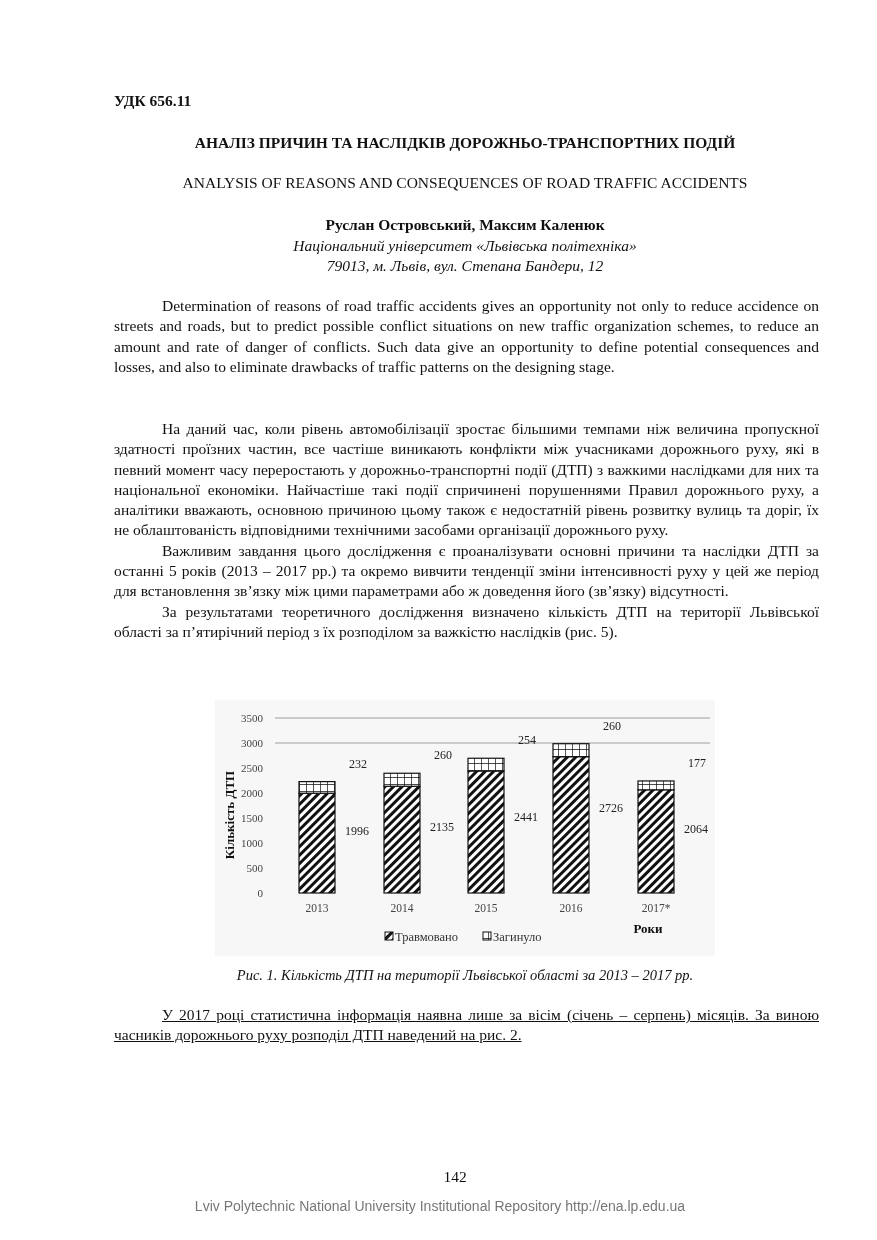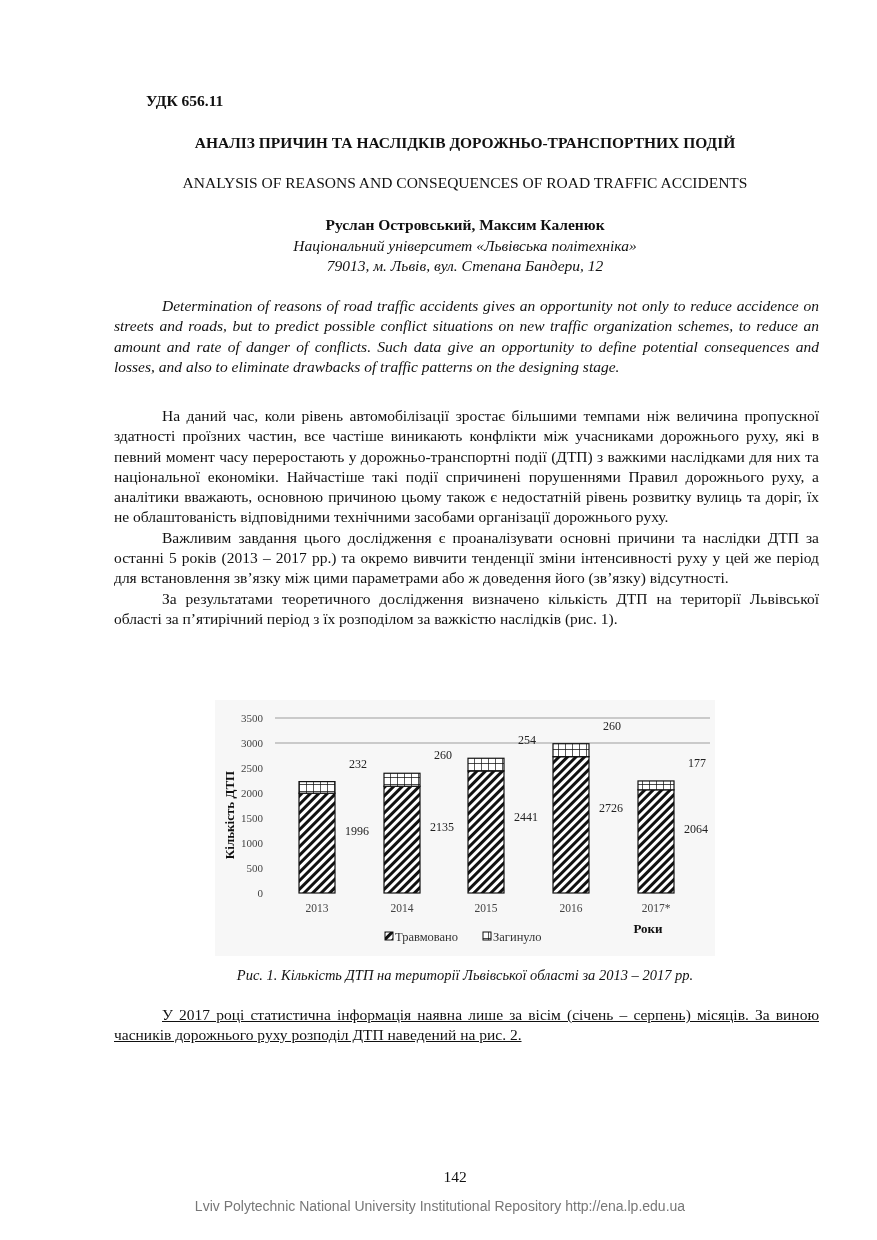--- a/index.html
+++ b/index.html
@@ -1,27 +1,27 @@
 <!DOCTYPE html>
 <html><head>
 <meta charset="utf-8">
 <style>
   html, body { margin: 0; padding: 0; background: #ffffff; }
   body { width: 877px; height: 1240px; position: relative; overflow: hidden; color: #111; font-family: "Liberation Serif", serif; }
   .abs { position: absolute; }
-  .udk { left: 114px; top: 92px; font-weight: bold; font-size: 15.5px; margin-left: 32px; }
+  .udk { left: 114px; top: 92px; font-weight: bold; font-size: 15.5px; }
   .title-ua { left: 0; width: 930px; top: 134px; text-align: center; font-weight: bold; font-size: 15.5px; }
   .title-en { left: 0; width: 930px; top: 174px; text-align: center; font-size: 15.5px; }
   .authors { left: 0; width: 930px; top: 216px; text-align: center; font-weight: bold; font-size: 15.5px; }
   .affil, .addr { left: 0; width: 930px; text-align: center; font-style: italic; font-size: 15.5px; }
   .affil { top: 237px; } .addr { top: 257px; }
   .para { left: 114px; width: 705px; font-size: 15.5px; line-height: 20.3px; text-align: justify; }
   .para p { margin: 0; text-indent: 48px; }
-  .abstract { top: 296px; font-style: italic; }
-  .body1 { top: 406px; }
+  .abstract { top: 296px; }
+  .body1 { top: 419px; }
   .body2 { top: 1005px; text-decoration: underline; }
   .chart { left: 215px; top: 700px; width: 500px; height: 256px; background: #f7f7f7; }
   .caption { left: 0; width: 930px; top: 967px; text-align: center; font-style: italic; font-size: 14.5px; }
   .pagenum { left: 0; width: 910px; top: 1168px; text-align: center; font-size: 15.5px; }
   .footer { left: 0; width: 880px; top: 1198px; text-align: center; font-family: "Liberation Sans", sans-serif; font-size: 14px; color: #777; }
   svg text { font-family: "Liberation Serif", serif; }
 </style>
 </head>
 <body>
 
@@ -32,21 +32,21 @@
 <div class="abs affil">Національний університет «Львівська політехніка»</div>
 <div class="abs addr">79013, м. Львів, вул. Степана Бандери, 12</div>
 
 <div class="abs para abstract">
   <p>Determination of reasons of road traffic accidents gives an opportunity not only to reduce accidence on streets and roads, but to predict possible conflict situations on new traffic organization schemes, to reduce an amount and rate of danger of conflicts. Such data give an opportunity to define potential consequences and losses, and also to eliminate drawbacks of traffic patterns on the designing stage.</p>
 </div>
 
 <div class="abs para body1">
   <p>На даний час, коли рівень автомобілізації зростає більшими темпами ніж величина пропускної здатності проїзних частин, все частіше виникають конфлікти між учасниками дорожнього руху, які в певний момент часу переростають у дорожньо-транспортні події (ДТП) з важкими наслідками для них та національної економіки. Найчастіше такі події спричинені порушеннями Правил дорожнього руху, а аналітики вважають, основною причиною цьому також є недостатній рівень розвитку вулиць та доріг, їх не облаштованість відповідними технічними засобами організації дорожнього руху.</p>
   <p>Важливим завдання цього дослідження є проаналізувати основні причини та наслідки ДТП за останні 5 років (2013 – 2017 рр.) та окремо вивчити тенденції зміни інтенсивності руху у цей же період для встановлення зв’язку між цими параметрами або ж доведення його (зв’язку) відсутності.</p>
-  <p>За результатами теоретичного дослідження визначено кількість ДТП на території Львівської області за п’ятирічний період з їх розподілом за важкістю наслідків (рис. 1).</p>
+  <p>За результатами теоретичного дослідження визначено кількість ДТП на території Львівської області за п’ятирічний період з їх розподілом за важкістю наслідків (рис. 5).</p>
 </div>
 
 <div class="abs chart">
   <svg id="chart-svg" width="500" height="256" viewBox="0 0 500 256">
     <defs>
       <pattern id="diag" patternUnits="userSpaceOnUse" width="6" height="6" patternTransform="rotate(45)">
         <rect width="6" height="6" fill="#fff"></rect>
         <rect width="3" height="6" fill="#111"></rect>
       </pattern>
       <pattern id="gridp" patternUnits="userSpaceOnUse" width="7" height="7">

